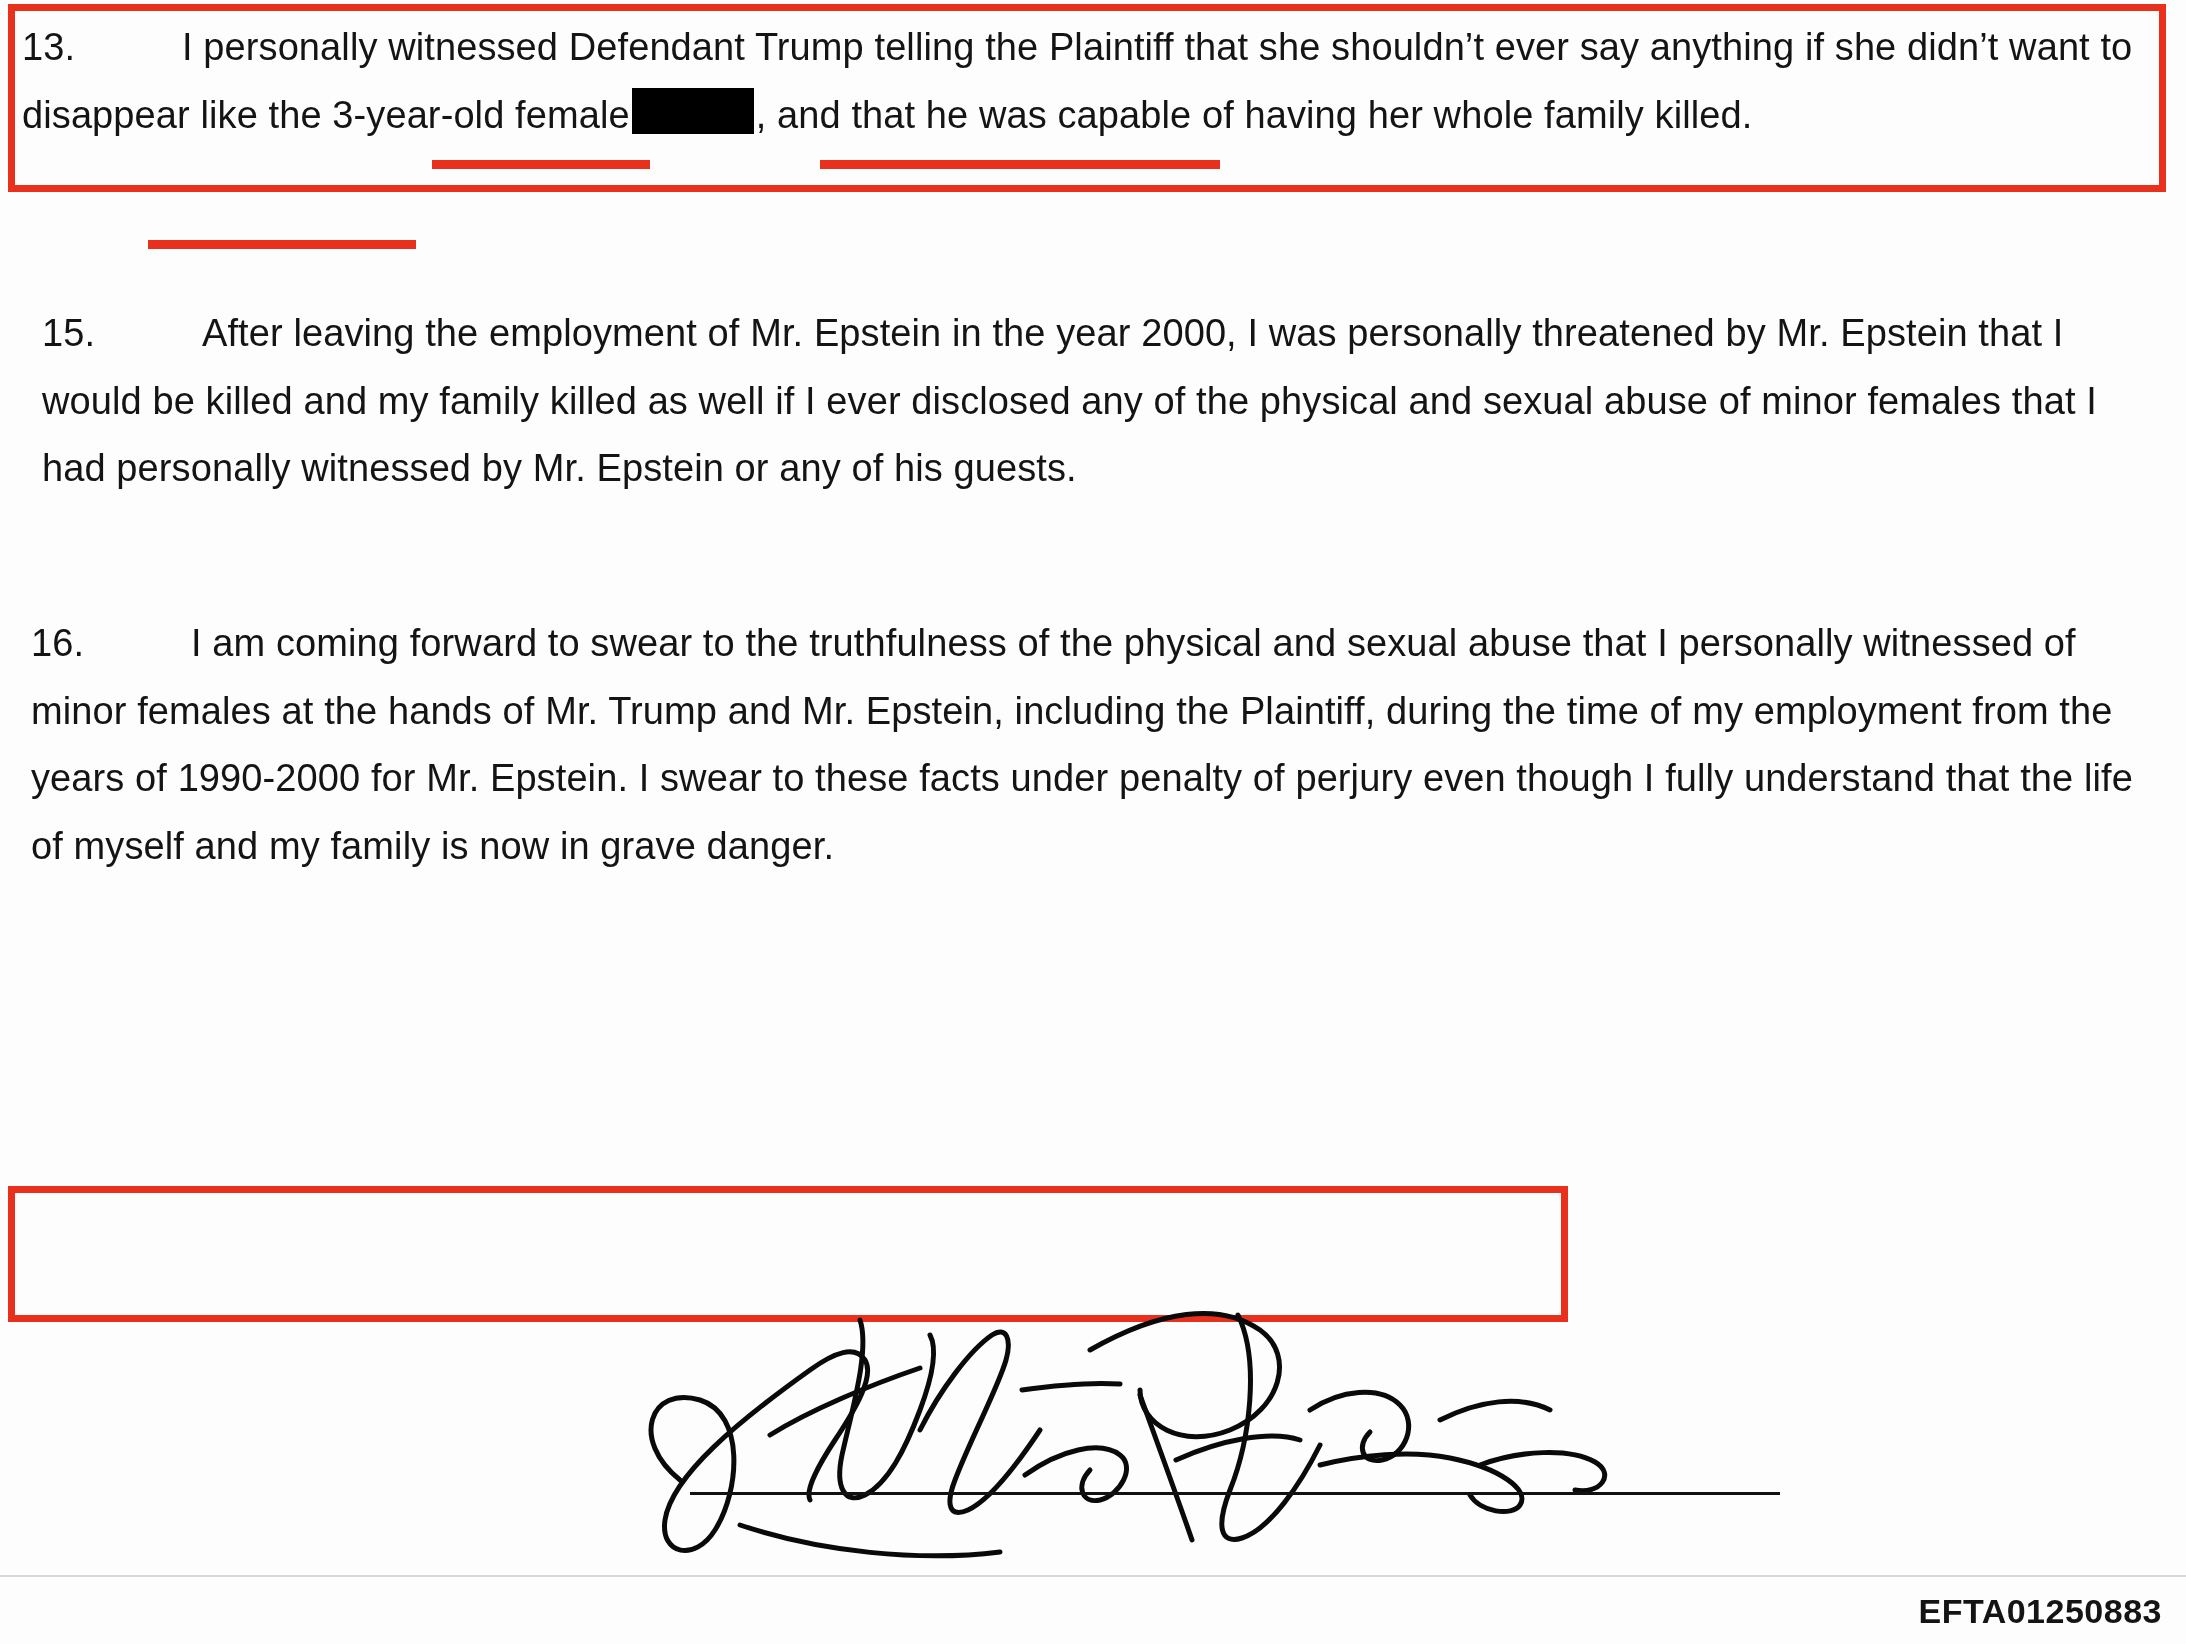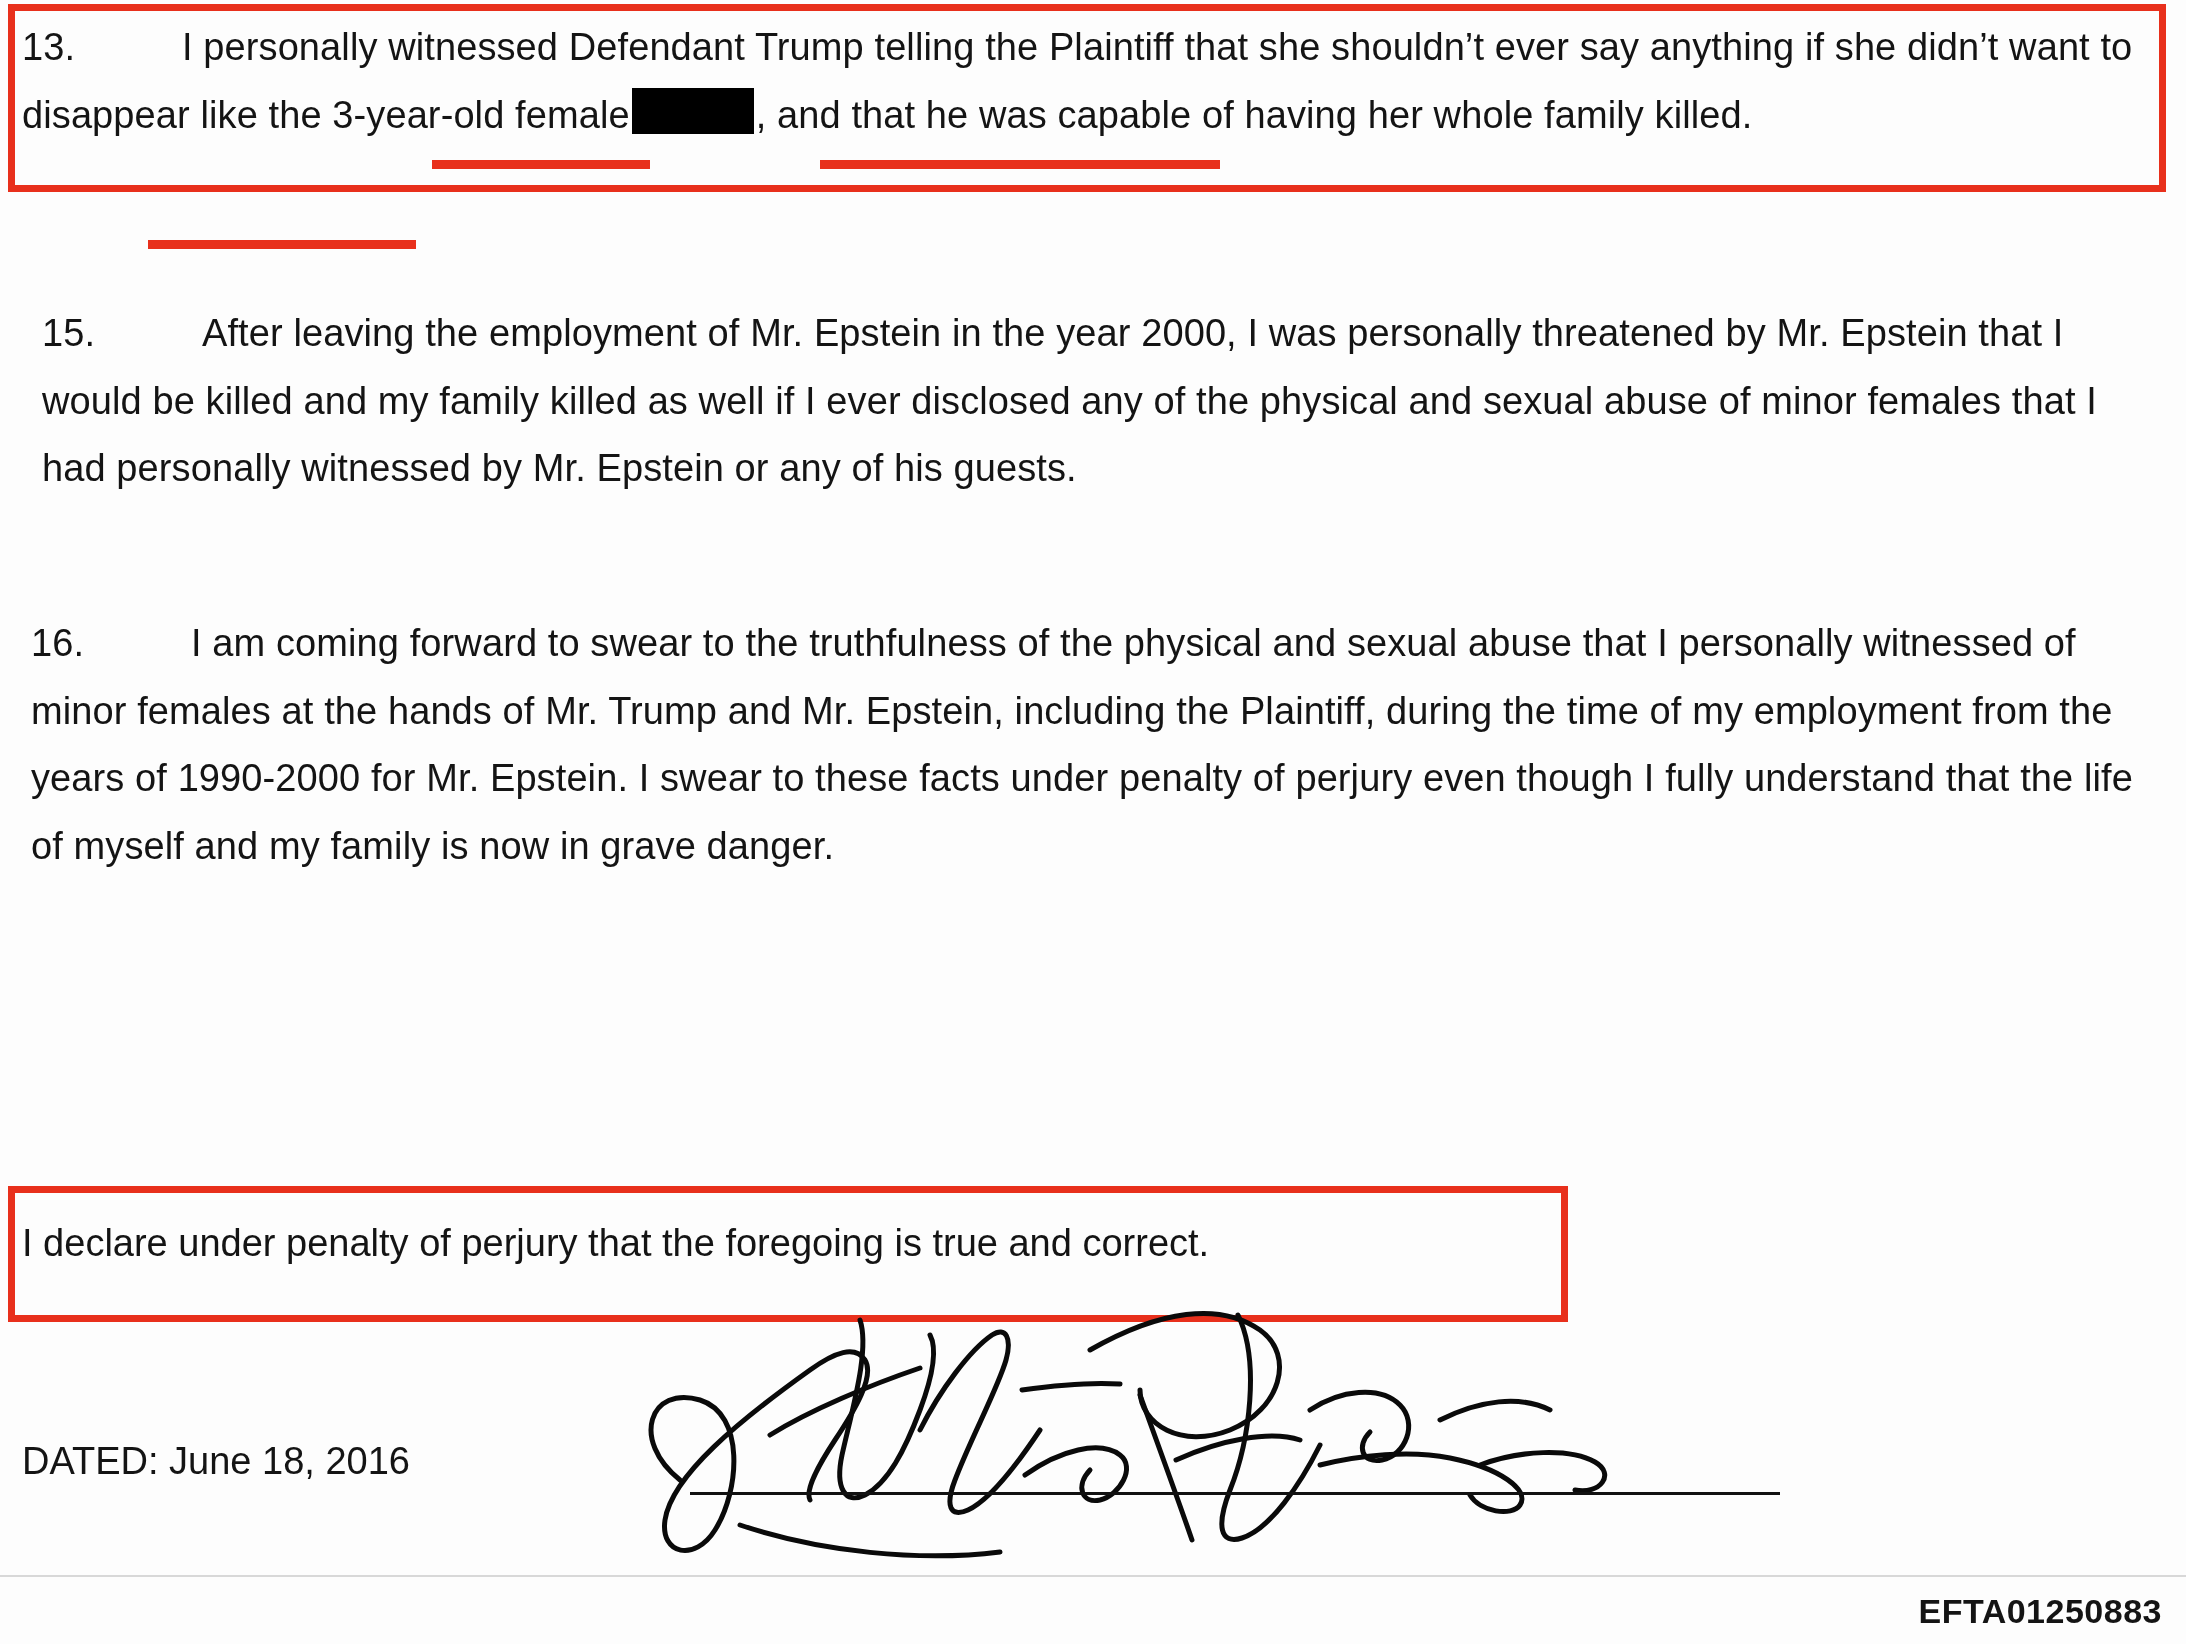--- a/index.html
+++ b/index.html
@@ -177,23 +177,21 @@
 
   <div class="para" id="para-15">
     <span class="num">15.</span><span>After leaving the employment of Mr. Epstein in the year 2000, I was personally threatened by Mr. Epstein that I would be killed and my family killed as well if I ever disclosed any of the physical and sexual abuse of minor females that I had personally witnessed by Mr. Epstein or any of his guests.</span>
   </div>
 
   <div class="para" id="para-16">
     <span class="num">16.</span><span>I am coming forward to swear to the truthfulness of the physical and sexual abuse that I personally witnessed of minor females at the hands of Mr. Trump and Mr. Epstein, including the Plaintiff, during the time of my employment from the years of 1990-2000 for Mr. Epstein.  I swear to these facts under penalty of perjury even though I fully understand that the life of myself and my family is now in grave danger.</span>
   </div>
 
   <div id="hl-box-decl"></div>
-  <div id="declaration">I declare under penalty of perjury that the foregoing is true and correct.</div>
-
-  <div id="dated">DATED:  June 18, 2016</div>
+
 
   <svg id="signature" viewBox="0 0 1060 280" xmlns="http://www.w3.org/2000/svg">
     <g fill="none" stroke="#0a0a0a" stroke-width="5" stroke-linecap="round" stroke-linejoin="round">
       <path d="M60 190 C10 150, 30 95, 80 110 C125 124, 120 200, 95 240 C75 272, 40 265, 45 230 C52 185, 120 130, 190 80 C215 62, 235 55, 245 70 C255 86, 235 120, 215 150 C198 176, 185 200, 190 210"></path>
       <path d="M150 145 C190 120, 250 95, 300 78"></path>
       <path d="M240 30 C250 60, 232 120, 222 165 C215 198, 225 215, 245 205 C268 193, 285 160, 300 120 C312 88, 318 60, 310 45"></path>
       <path d="M300 140 C320 100, 350 60, 372 45 C386 36, 392 48, 386 70 C378 98, 350 150, 335 190 C325 216, 330 228, 348 220 C372 209, 400 170, 420 140"></path>
       <path d="M402 100 C430 96, 470 92, 500 94"></path>
       <path d="M405 185 C440 160, 480 150, 500 165 C516 177, 500 205, 480 210 C462 214, 455 196, 470 180"></path>
       <path d="M470 60 C540 20, 600 12, 640 40 C676 66, 660 120, 610 140 C562 159, 520 135, 520 100"></path>

